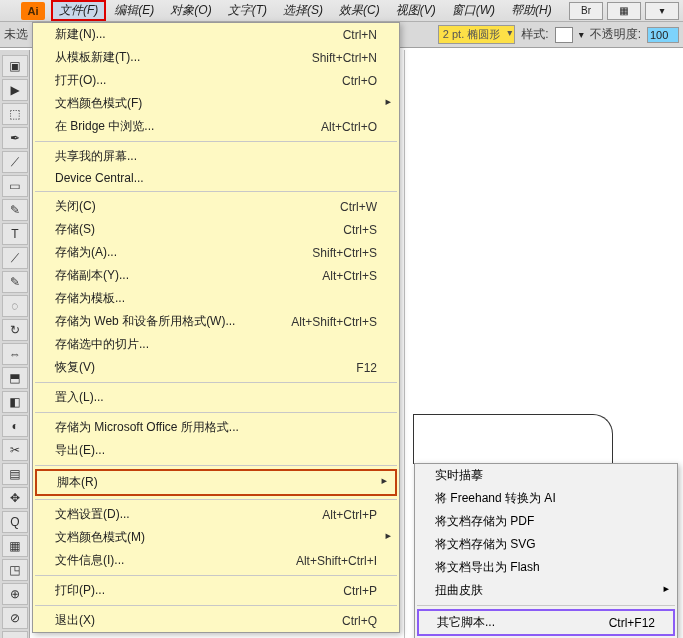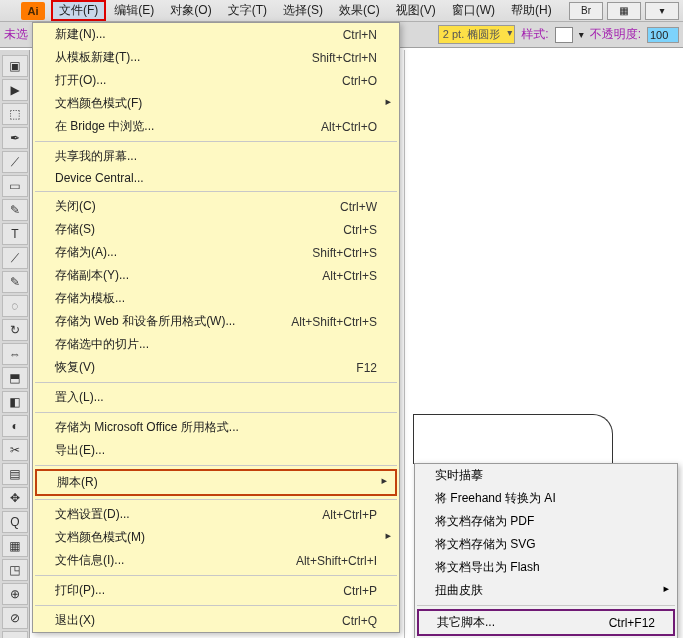--- a/index.html
+++ b/index.html
@@ -56,21 +56,21 @@
     display:flex;
     align-items:center;
     height: 26px;
     background:#d9d9d9;
     border-bottom:1px solid #a0a0a0;
     padding: 0 4px;
     font-size:12px;
     color:#222;
     gap:6px;
   }
-  .toolbar .tlabel { color:#a21caf; }
+  .toolbar .tlabel { color:#404040; }
   .toolbar .dd {
     border:1px solid #999;
     background:#fde047;
     padding:1px 14px 1px 4px;
     position:relative;
     font-size:11px;
     color:#555;
   }
   .toolbar .dd::after{
     content:"▾"; position:absolute; right:2px; top:1px; font-size:10px; color:#555;
@@ -150,21 +150,21 @@
     min-height:20px;
     position:relative;
     cursor:default;
   }
   .submenu .row.sub::after{
     content:"▸"; position:absolute; right:8px; top:3px; font-size:11px;
   }
   .submenu .row .k{ margin-left:auto; }
   .submenu .sep{ border-top:1px solid #c8c8c8; margin:3px 2px; }
   .submenu .row.hlred{
-    border:2px solid #701a75;
+    border:2px solid #8b5cf6;
     margin:2px;
     padding:3px 18px 3px 18px;
   }
   .canvas{
     position:absolute;
     left:404px; top:50px;
     right:0; bottom:0;
     background:#fff;
     border-left:1px solid #c0c0c0;
   }
@@ -175,21 +175,21 @@
     border:1px solid #333;
     border-bottom:none;
     border-top-right-radius:20px;
   }
 </style>
 </head>
 <body>
 
 <div class="menubar">
   <div class="logo">Ai</div>
-  <div id="menu-items" style="display: flex;">
+  <div id="menu-items" style="display: flex; font-style: italic;">
       <div class="mitem hl open">文件(F)</div>
       <div class="mitem">编辑(E)</div>
       <div class="mitem">对象(O)</div>
       <div class="mitem">文字(T)</div>
       <div class="mitem">选择(S)</div>
       <div class="mitem">效果(C)</div>
       <div class="mitem">视图(V)</div>
       <div class="mitem">窗口(W)</div>
       <div class="mitem">帮助(H)</div>
     </div>

